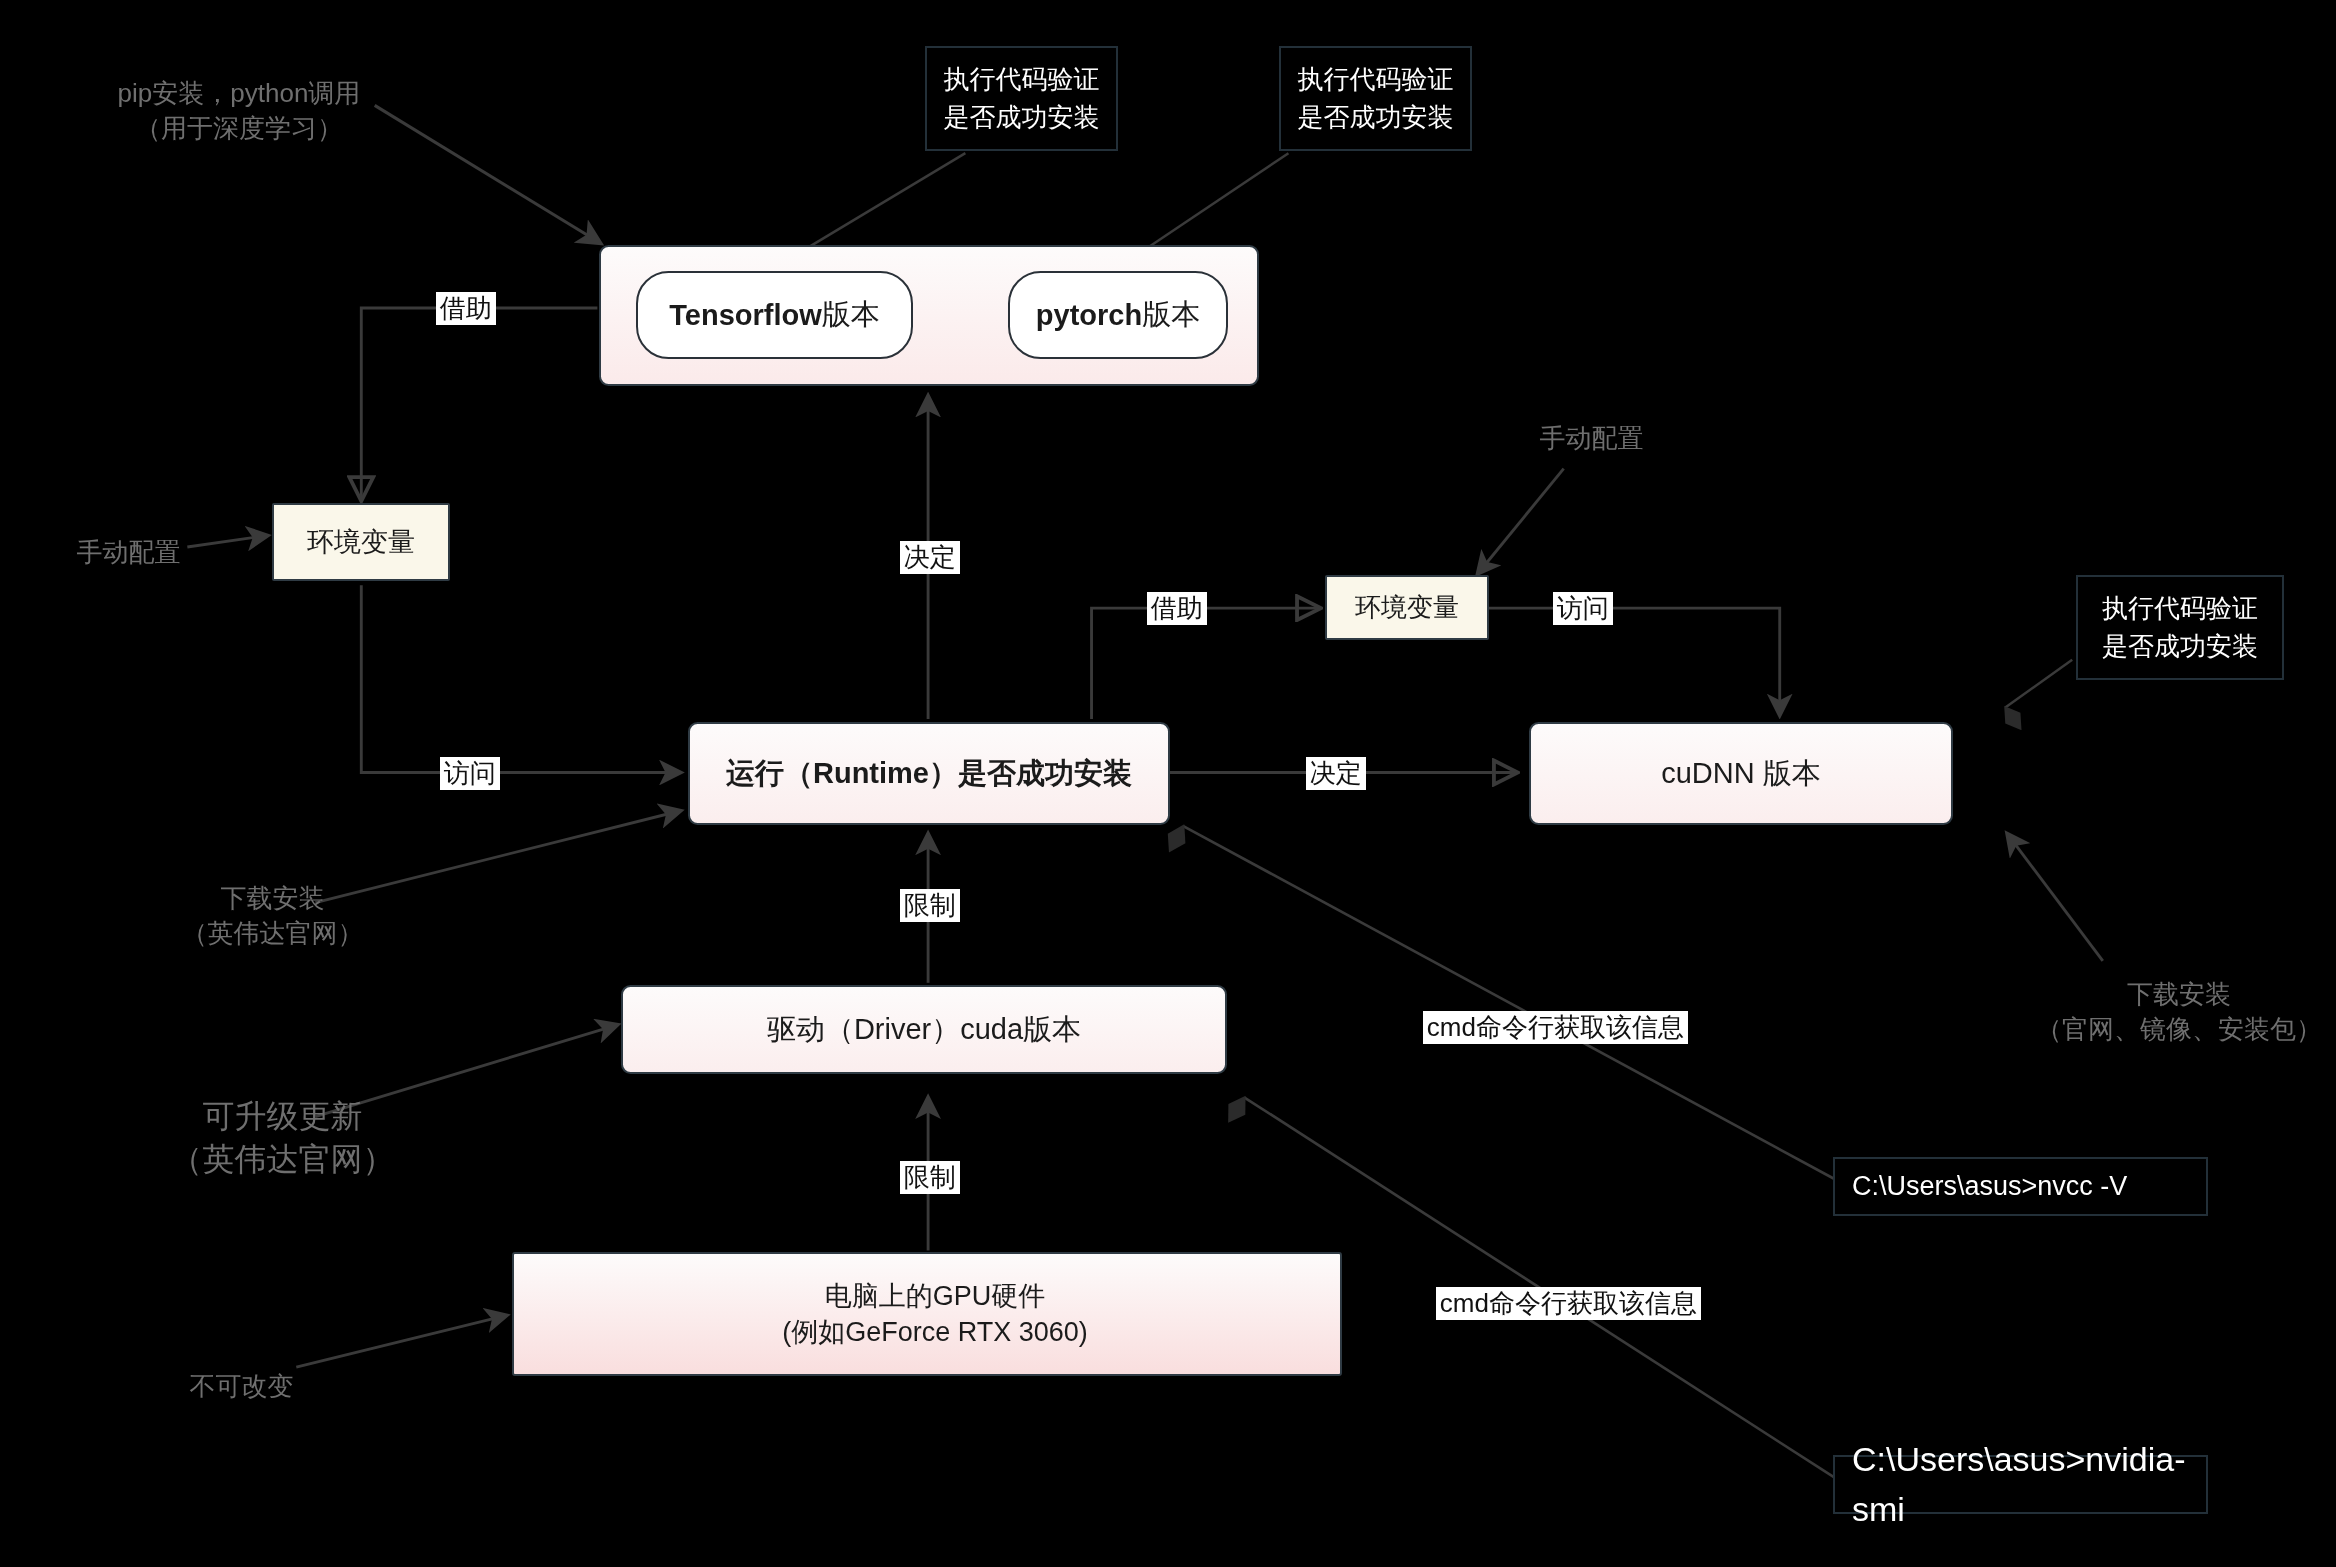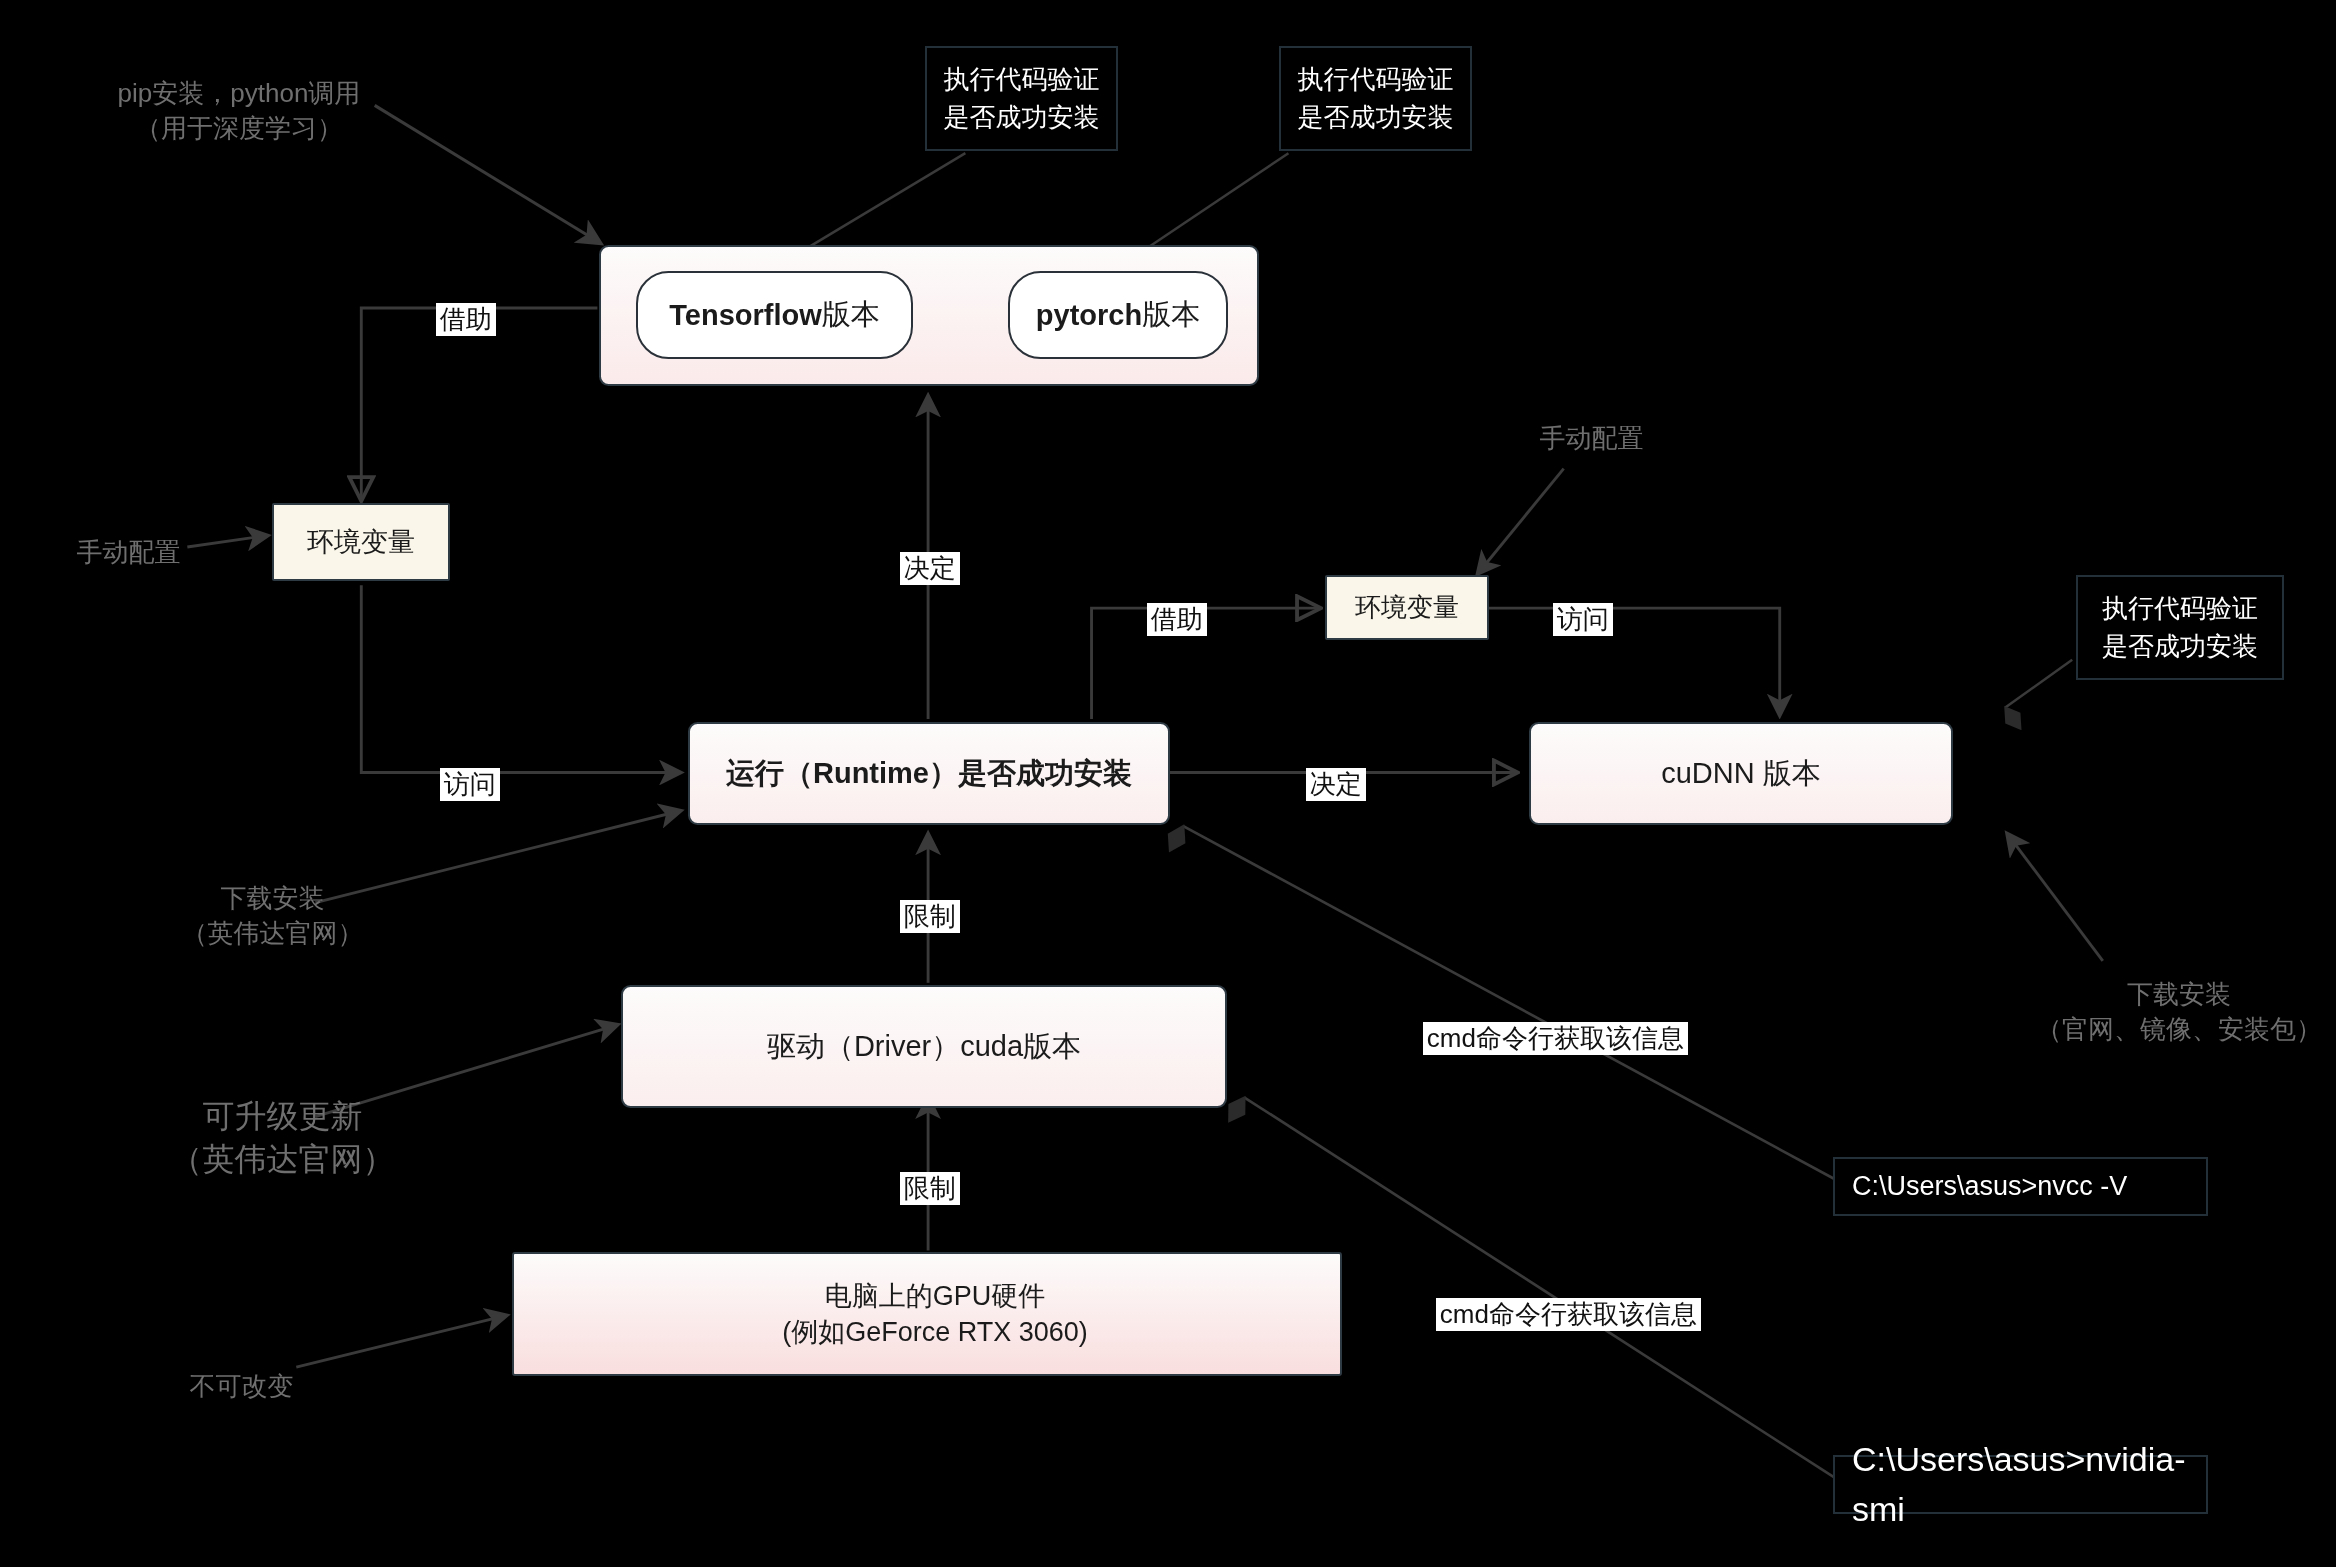--- a/index.html
+++ b/index.html
@@ -104,21 +104,20 @@
   }
 
   
   .edge-label {
     position: absolute;
     background: #ffffff;
     color: #111111;
     padding: 1px 3.8px;
     white-space: nowrap;
     line-height: 1.2;
-    margin-top: 11px;
   }
 
   
   .grey-note {
     position: absolute;
     color: #6f6f6f;
     text-align: center;
     white-space: pre;
     line-height: 1.35;
   }
@@ -213,21 +212,21 @@
   </div>
 
   <div class="env-node" style="left:272px; top:503px; width:178px; height:78px; font-size:27px;">环境变量</div>
 
   <div class="env-node" style="left:1325px; top:575px; width:164px; height:65px; font-size:26px;">环境变量</div>
 
   <div class="node bold" style="left:688px; top:722px; width:482px; height:103px; font-size:29px;">运行（Runtime）是否成功安装</div>
 
   <div class="node" style="left:1529px; top:722px; width:424px; height:103px; font-size:29px;">cuDNN 版本</div>
 
-  <div class="node" style="left:621px; top:985px; width:606px; height:123px; font-size:29px;">驱动（Driver）cuda版本</div>
+  <div class="node" style="left:621px; top:985px; width:606px; height:89px; font-size:29px;">驱动（Driver）cuda版本</div>
 
   <div class="node gpu" style="left:512px; top:1252px; width:830px; height:124px; font-size:27px;">
     <div>
       <div>电脑上的GPU硬件</div>
       <div>(例如GeForce RTX 3060)</div>
     </div>
   </div>
 
   <div class="callout cmd" style="left:1833px; top:1157px; width:375px; height:59px; font-size:27px;">C:\Users\asus&gt;nvcc -V</div>
   <div class="callout cmd" style="left:1833px; top:1455px; width:375px; height:59px; font-size:34px;">C:\Users\asus&gt;nvidia-smi</div>

